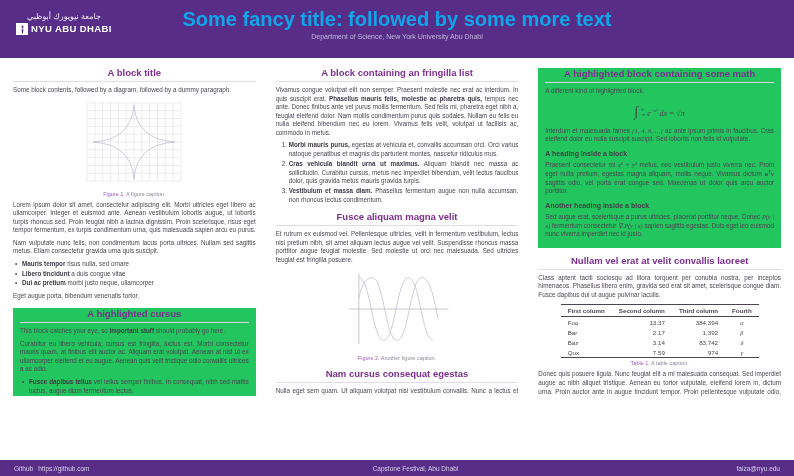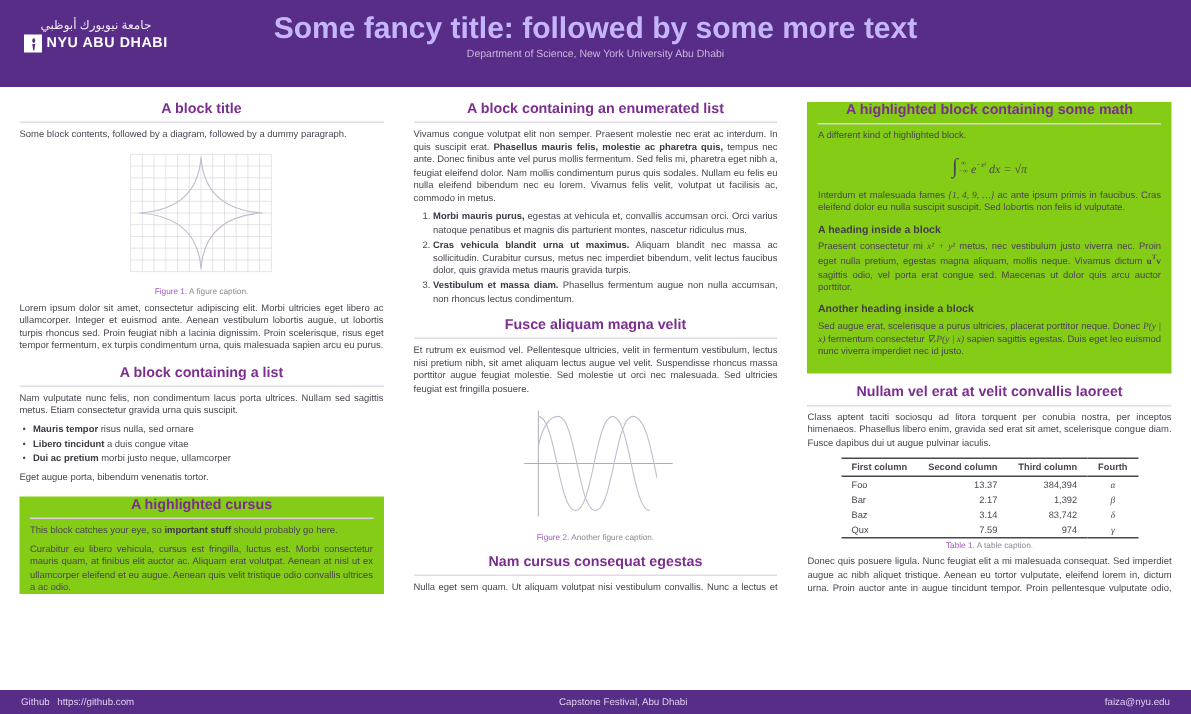--- a/index.html
+++ b/index.html
@@ -9,39 +9,39 @@
     background: #ffffff; font-family: "Liberation Sans", sans-serif;
   }
   
   .header { height: 58px; background: #582d87; position: relative; color:#fff; }
   .logo { position: absolute; left: 16px; top: 12px; }
   .logo-arabic { font-size: 8px; color:#f0eaf8; direction: rtl; text-align: center; margin-bottom: 2px; }
   .logo-row { display: flex; align-items: flex-start; gap: 3px; }
   .logo-mark { width: 12px; height: 12px; background:#fff; display:flex; align-items:center; justify-content:center; }
   .logo-name { font-size: 9.5px; font-weight: bold; letter-spacing: .4px; color:#fff; }
   .header-center { position: absolute; left: 120px; right: 120px; top: 8px; text-align: center; }
-  .poster-title { font-size: 20px; font-weight: bold; color: #c4b5fd; line-height: 1.1; }
+  .poster-title { font-size: 20px; font-weight: bold; color: #0ea5e9; line-height: 1.1; }
   .poster-author { font-size: 10px; color: #d8cbe9; margin-top: 3px; }
   .poster-affil { font-size: 7px; color: #c6b5dd; margin-top: 3px; }
   
   .columns { display: flex; height: 338px; padding: 2px 3px 0; }
   .col { flex: 1 1 0; padding: 0 10px; overflow: hidden; }
   .block-title {
     font-size: 9.5px; font-weight: bold; color: #7b2e8f; text-align: center;
     margin-top: 7px; padding-bottom: 3px; border-bottom: 1px solid #e2dce6;
   }
   p.body { font-size: 6.3px; line-height: 1.36; color: #4b4550; text-align: justify; margin: 4px 0; }
   ul.blist { list-style: none; margin: 3px 0 3px 2px; }
   ul.blist > li { position: relative; padding-left: 7px; font-size: 6.3px; line-height: 1.36; color:#4b4550; text-align: justify; margin-bottom: 1px; }
   ul.blist > li::before { content: "•"; position: absolute; left: 0; top: 0; }
   ol.elist { margin: 3px 0 3px 3px; padding-left: 10px; }
   ol.elist > li { font-size: 6.3px; line-height: 1.36; color:#4b4550; text-align: justify; margin-bottom: 1.5px; }
   b.lead { font-weight: bold; color:#3e3844; }
   
-  .hl { background: #84cc16; padding: 0 7px 5px; margin-top: 8px; }
+  .hl { background: #22c55e; padding: 0 7px 5px; margin-top: 8px; }
   .hl .block-title { border-bottom: 1px solid #ded2de; }
   .in-head { font-size: 7px; font-weight: bold; color: #433d48; margin: 6px 0 2px; }
   
   figure { margin: 3px 0 2px; text-align: center; }
   .fig-cap { font-size: 5.5px; color: #8d8794; margin-top: 2px; text-align: center; }
   .cap-label { color: #a05cbf; }
   svg .grid { stroke: #dcd8e2; stroke-width: .5; fill: none; }
   svg .curve { stroke: #c3bccf; stroke-width: .8; fill: none; }
   svg .axis { stroke: #a39cae; stroke-width: .6; fill: none; }
   
@@ -107,21 +107,20 @@
           </svg>
           <figcaption class="fig-cap">
             <span class="cap-label">Figure 1.</span>
             <span>A figure caption.</span>
           </figcaption>
         </figure>
         <p class="body">Lorem ipsum dolor sit amet, consectetur adipiscing elit. Morbi ultricies eget libero ac ullamcorper. Integer et euismod ante. Aenean vestibulum lobortis augue, ut lobortis turpis rhoncus sed. Proin feugiat nibh a lacinia dignissim. Proin scelerisque, risus eget tempor fermentum, ex turpis condimentum urna, quis malesuada sapien arcu eu purus.</p>
       </div>
 
       <div class="block">
-        <div class="block-title">A block containing a list</div>
         <p class="body">Nam vulputate nunc felis, non condimentum lacus porta ultrices. Nullam sed sagittis metus. Etiam consectetur gravida urna quis suscipit.</p>
         <ul class="blist">
           <li><b class="lead">Mauris tempor</b><span> risus nulla, sed ornare</span></li>
           <li><b class="lead">Libero tincidunt</b><span> a duis congue vitae</span></li>
           <li><b class="lead">Dui ac pretium</b><span> morbi justo neque, ullamcorper</span></li>
         </ul>
         <p class="body">Eget augue porta, bibendum venenatis tortor.</p>
       </div>
 
       <div class="block hl">
@@ -132,21 +131,21 @@
           <li><b class="lead">Fusce dapibus tellus</b><span> vel tellus semper finibus. In consequat, nibh sed mattis luctus, augue diam fermentum lectus.</span></li>
           <li><b class="lead">In euismod erat metus</b><span> non ex. Vestibulum luctus augue in mi condimentum, at sollicitudin lorem viverra.</span></li>
           <li><b class="lead">Suspendisse vulputate</b><span> mauris vel placerat consectetur. Mauris semper, purus ac hendrerit molestie, elit mi dignissim odio, in suscipit felis sapien vel ex.</span></li>
         </ul>
 
       </div>
     </div>
 
     <div class="col">
       <div class="block">
-        <div class="block-title">A block containing an enumerated list</div>
+        <div class="block-title">A block containing an fringilla list</div>
         <p class="body"><span>Vivamus congue volutpat elit non semper. Praesent molestie nec erat ac interdum. In quis suscipit erat. </span><b class="lead">Phasellus mauris felis, molestie ac pharetra quis,</b><span> tempus nec ante. Donec finibus ante vel purus mollis fermentum. Sed felis mi, pharetra eget nibh a, feugiat eleifend dolor. Nam mollis condimentum purus quis sodales. Nullam eu felis eu nulla eleifend bibendum nec eu lorem. Vivamus felis velit, volutpat ut facilisis ac, commodo in metus.</span></p>
         <ol class="elist">
           <li><b class="lead">Morbi mauris purus,</b><span> egestas at vehicula et, convallis accumsan orci. Orci varius natoque penatibus et magnis dis parturient montes, nascetur ridiculus mus.</span></li>
           <li><b class="lead">Cras vehicula blandit urna ut maximus.</b><span> Aliquam blandit nec massa ac sollicitudin. Curabitur cursus, metus nec imperdiet bibendum, velit lectus faucibus dolor, quis gravida metus mauris gravida turpis.</span></li>
           <li><b class="lead">Vestibulum et massa diam.</b><span> Phasellus fermentum augue non nulla accumsan, non rhoncus lectus condimentum.</span></li>
         </ol>
       </div>
 
       <div class="block">
         <div class="block-title">Fusce aliquam magna velit</div>

